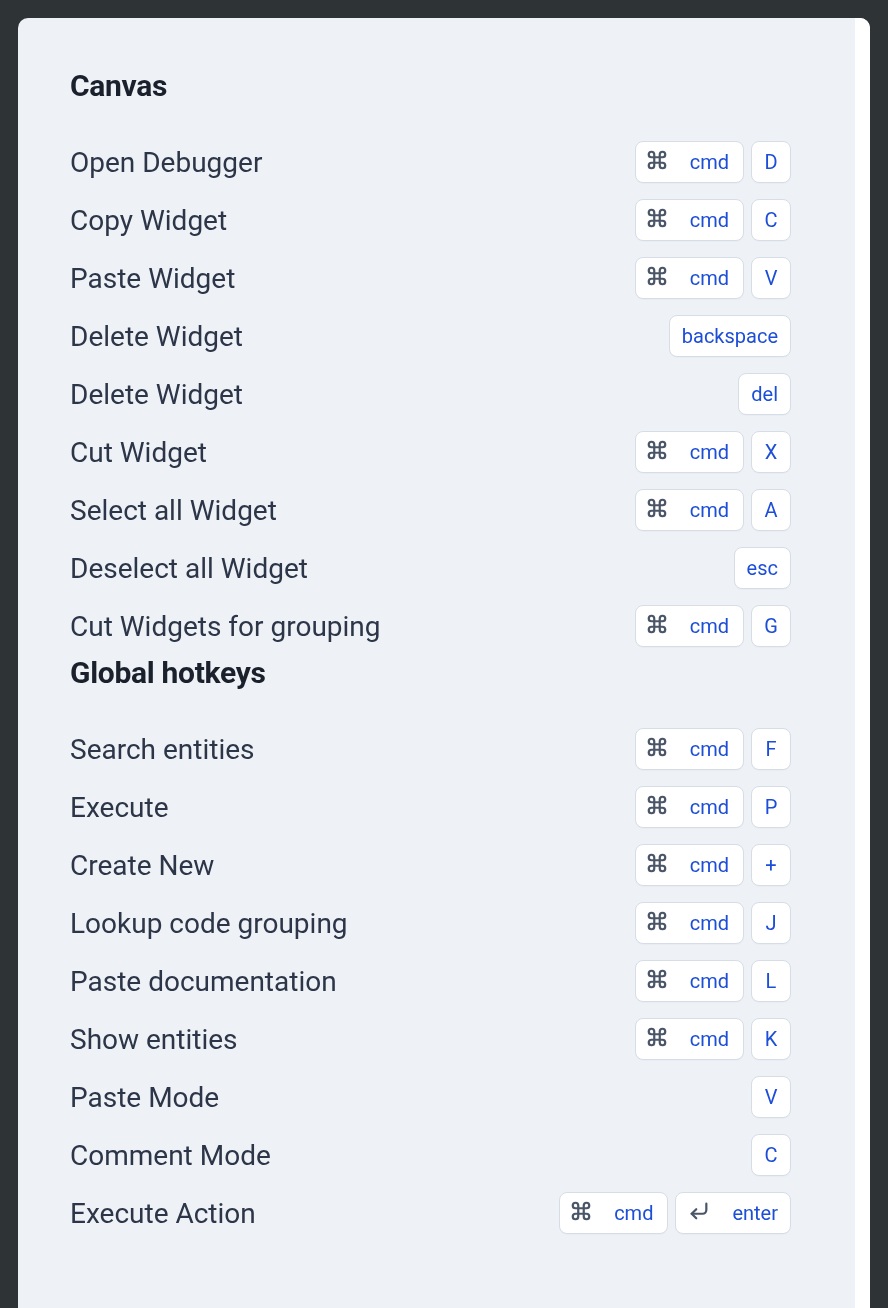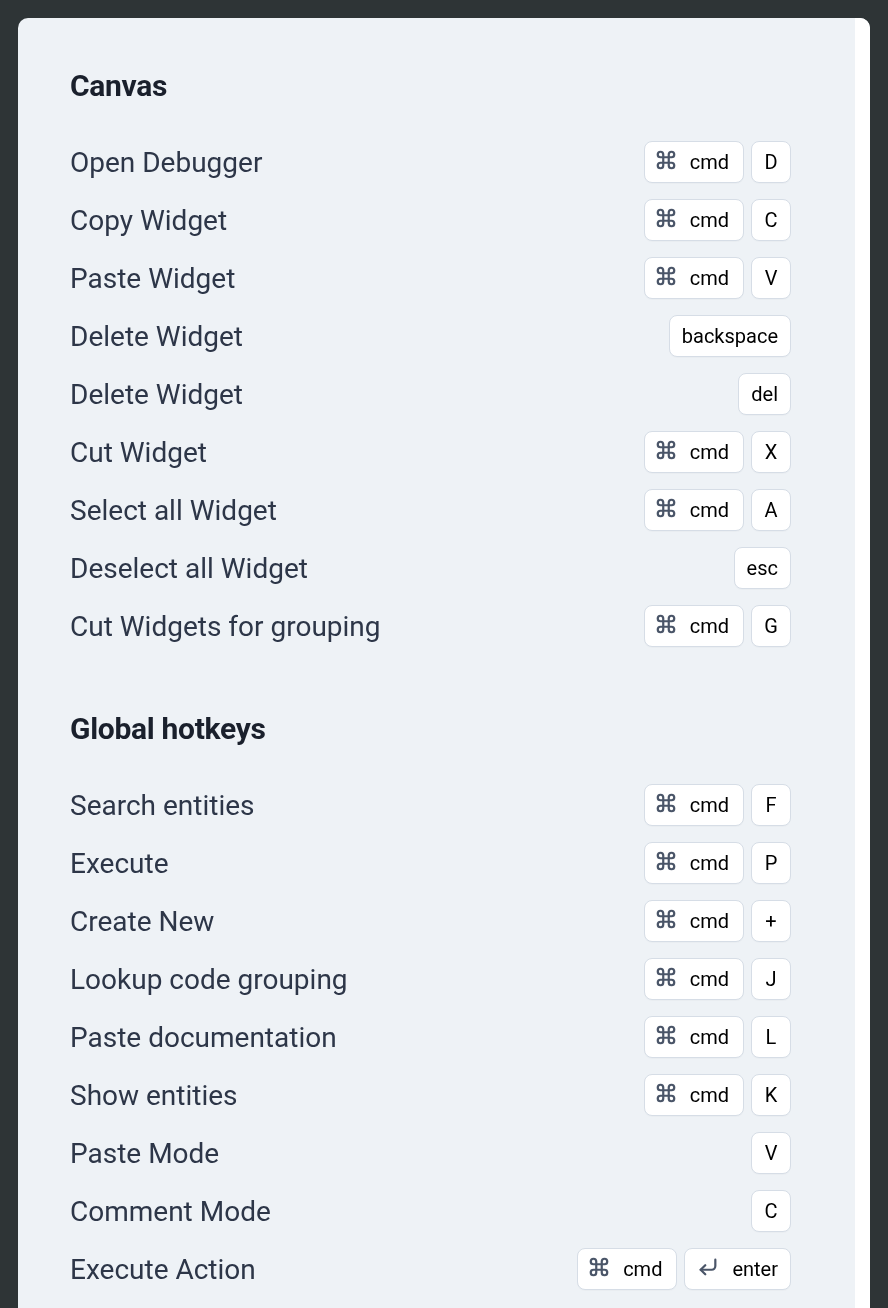--- a/index.html
+++ b/index.html
@@ -30,21 +30,21 @@
     width: 15px;
     background: #fff;
   }
   .section-title {
     font-size: 30px;
     font-weight: 700;
     color: #1a202c;
     letter-spacing: -0.3px;
     margin-bottom: 30px;
   }
-  .section + .section { margin-top: 56px; }
+  .section + .section { }
   .row {
     display: flex;
     align-items: center;
     justify-content: space-between;
     min-height: 58px;
   }
   .label {
     font-size: 28px;
     color: #2d3648;
     font-weight: 400;
@@ -57,22 +57,22 @@
   .key {
     background: #ffffff;
     border: 1px solid #d6dde6;
     border-radius: 8px;
     height: 42px;
     min-width: 40px;
     padding: 0 12px;
     display: inline-flex;
     align-items: center;
     justify-content: center;
-    gap: 13px;
-    color: #000000;
+    gap: 22px;
+    color: #1d4ed8;
     font-size: 20px;
     font-weight: 400;
     box-shadow: 0 1px 0 rgba(0,0,0,0.02);
   }
   .key.cmd { padding: 0 14px 0 10px; }
   .cmd-icon {
     width: 22px;
     height: 22px;
     display: inline-block;
   }

